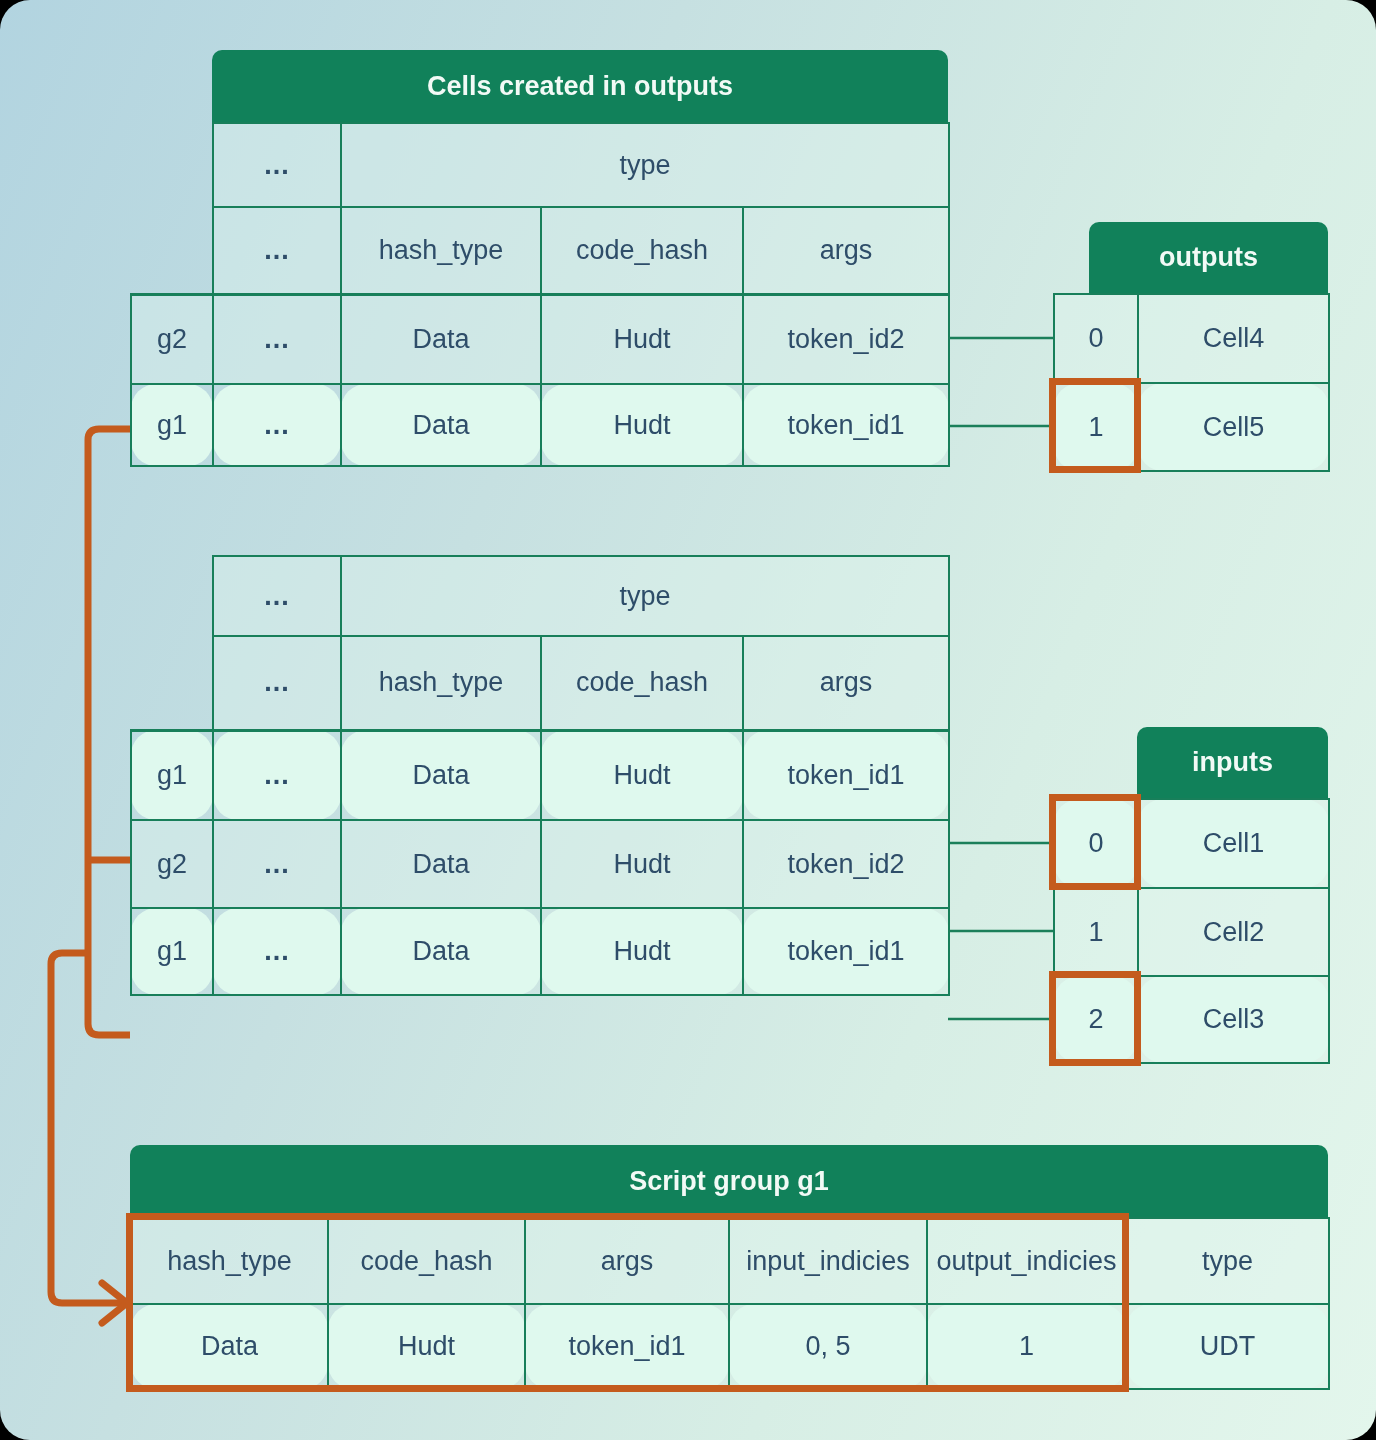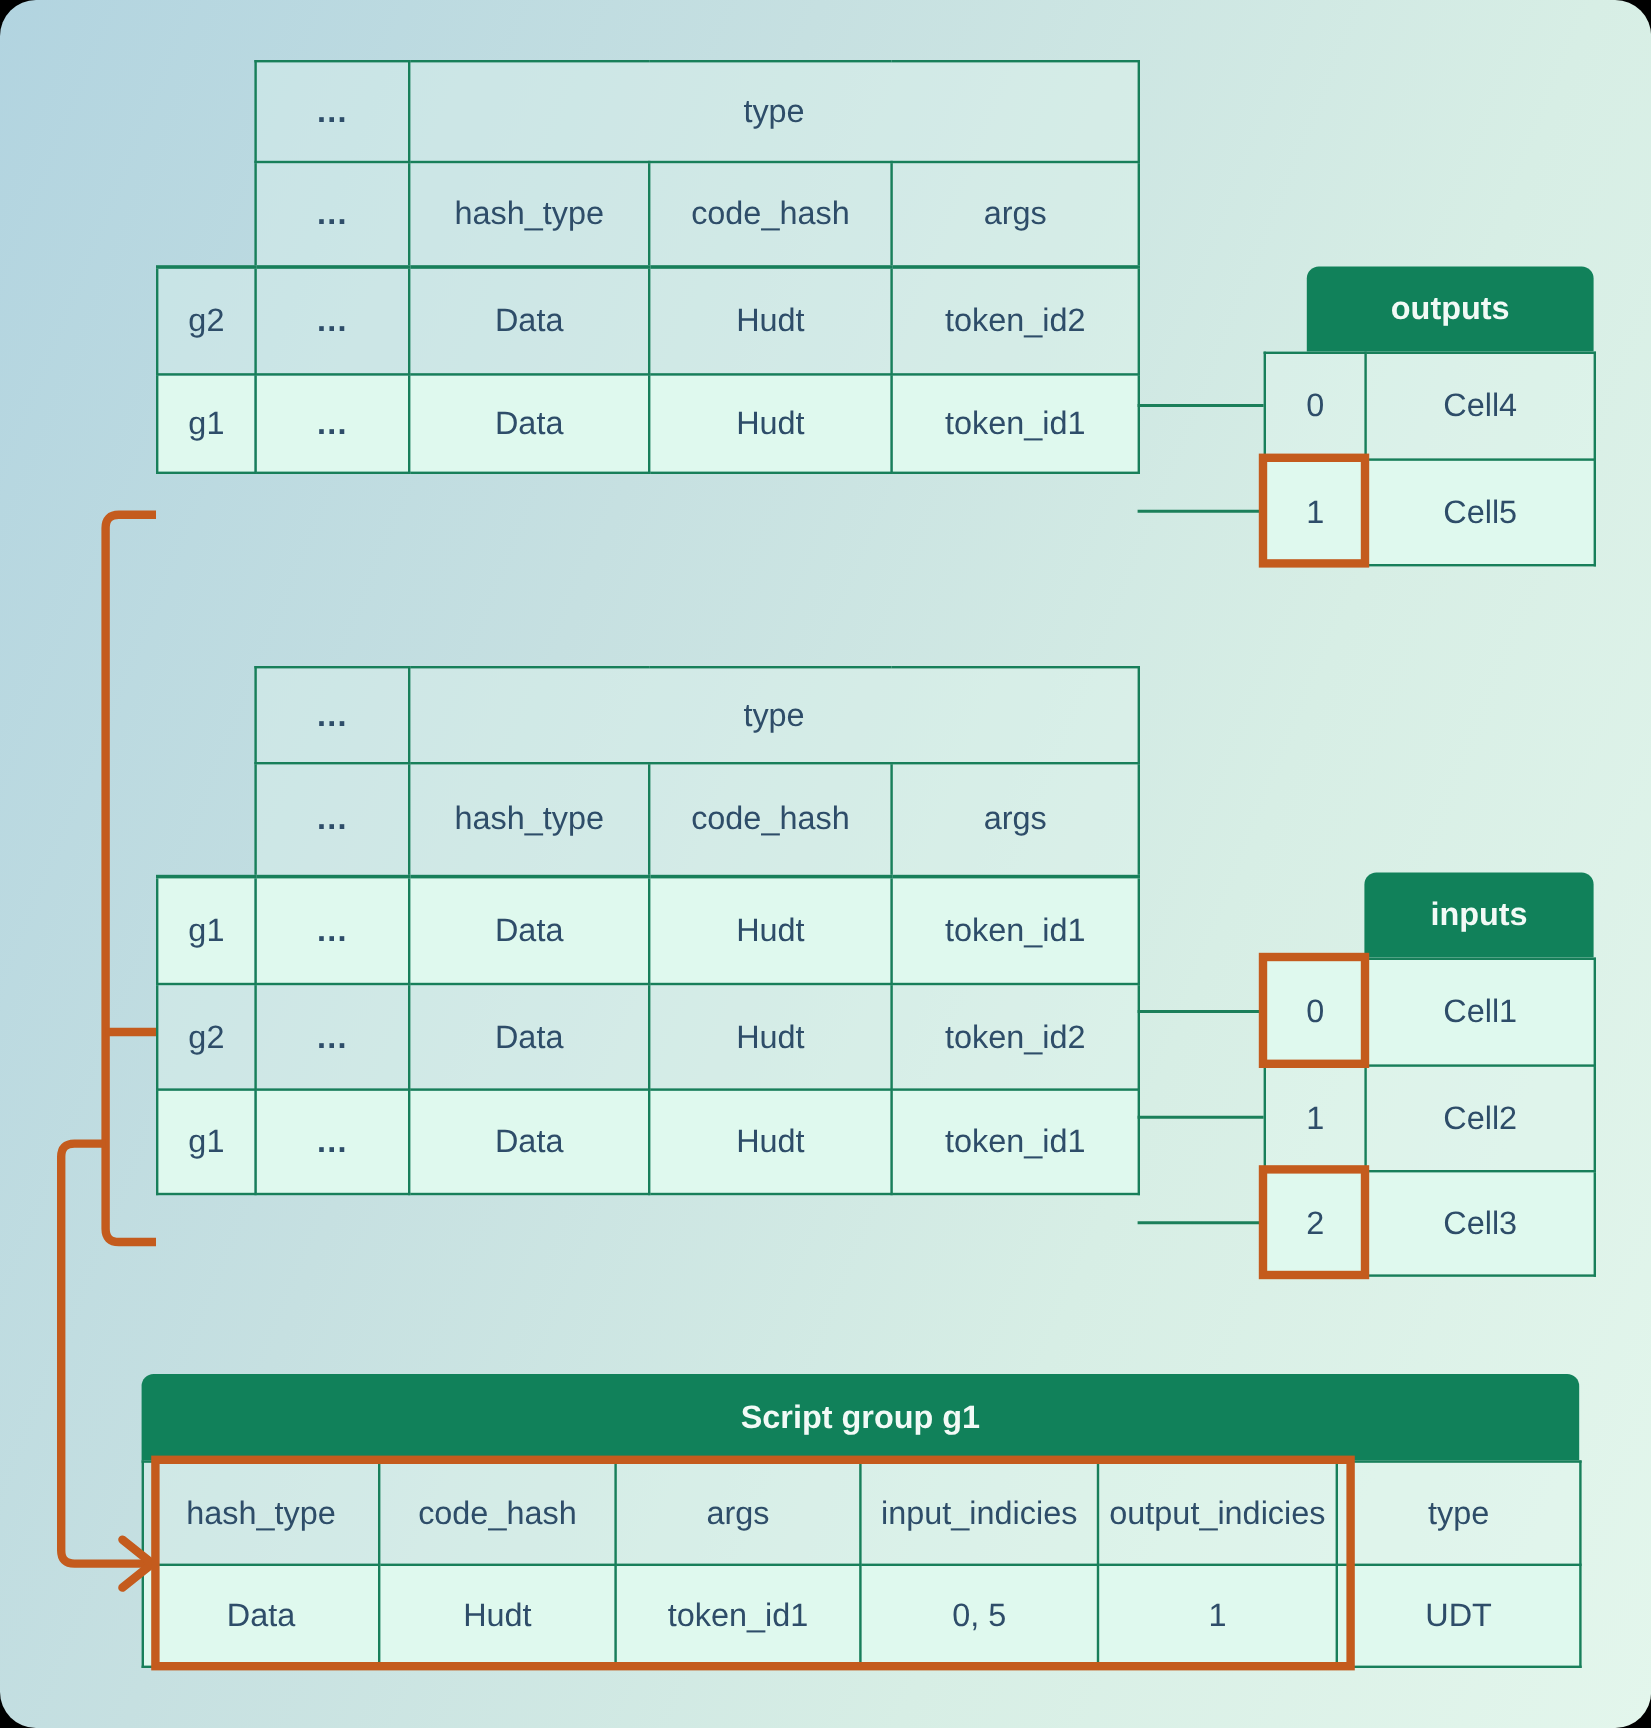--- a/index.html
+++ b/index.html
@@ -17,21 +17,21 @@
     border-radius:10px 10px 0 0;
   }
   table{border-collapse:collapse;table-layout:fixed;width:100%;}
   td{
     border:2px solid #187f5a;text-align:center;vertical-align:middle;
     font-size:27px;padding:0;color:#2e4d69;overflow:hidden;
   }
   td.ghost{border:none;background:none;}
   tr.thick td{border-top:3px solid #187f5a;}
   .semi{background:rgba(225,248,240,0.38);}
-  .light{background:#dff9ee;}
+  .light{background:#dff9ee;border-radius:25px;}
   .dots{font-weight:bold;letter-spacing:1px;}
   .obox{position:absolute;border:7px solid #c45b1d;box-sizing:border-box;z-index:5;}
   .wires{position:absolute;left:0;top:0;z-index:4;pointer-events:none;}
 </style>
 </head>
 <body>
 
 <div class="page">
 
   <svg class="wires" width="1376" height="1440" viewBox="0 0 1376 1440">
@@ -42,20 +42,21 @@
     <path d="M948 931 H1053" stroke="#1b7f5a" stroke-width="2.5" fill="none"></path>
     <path d="M948 1019 H1053" stroke="#1b7f5a" stroke-width="2.5" fill="none"></path>
 
     <path d="M130 429 H99 Q88 429 88 440 V1024 Q88 1035 99 1035 H130" stroke="#c45b1d" stroke-width="7" fill="none"></path>
     <path d="M88 860 H130" stroke="#c45b1d" stroke-width="7" fill="none"></path>
     <path d="M88 953 H62 Q51 953 51 964 V1292 Q51 1303 62 1303 H122" stroke="#c45b1d" stroke-width="7" fill="none"></path>
     <path d="M102 1283 L127 1303 L102 1323" stroke="#c45b1d" stroke-width="7" fill="none" stroke-linecap="round" stroke-linejoin="round"></path>
   </svg>
 
   <div class="tbl" style="left:130px;top:50px;width:818px;">
+    <div class="hdr" style="margin-left:82px;height:72px;">Cells created in outputs</div>
     <table>
       <colgroup>
           <col style="width:82px">
           <col style="width:128px">
           <col style="width:200px">
           <col style="width:202px">
           <col style="width:206px">
         </colgroup>
       <tbody>
           <tr style="height:84px">
@@ -172,21 +173,21 @@
         <td class="semi">Cell2</td>
       </tr>
       <tr style="height:87px">
         <td class="light">2</td>
         <td class="light">Cell3</td>
       </tr>
     </tbody>
       </table>
   </div>
 
-  <div class="tbl" style="left:118px;top:1145px;width:1198px;">
+  <div class="tbl" style="left:130px;top:1145px;width:1198px;">
     <div class="hdr" style="height:72px;">Script group g1</div>
     <table>
       <colgroup>
           <col style="width:197px">
           <col style="width:197px">
           <col style="width:204px">
           <col style="width:198px">
           <col style="width:199px">
           <col style="width:203px">
         </colgroup>

